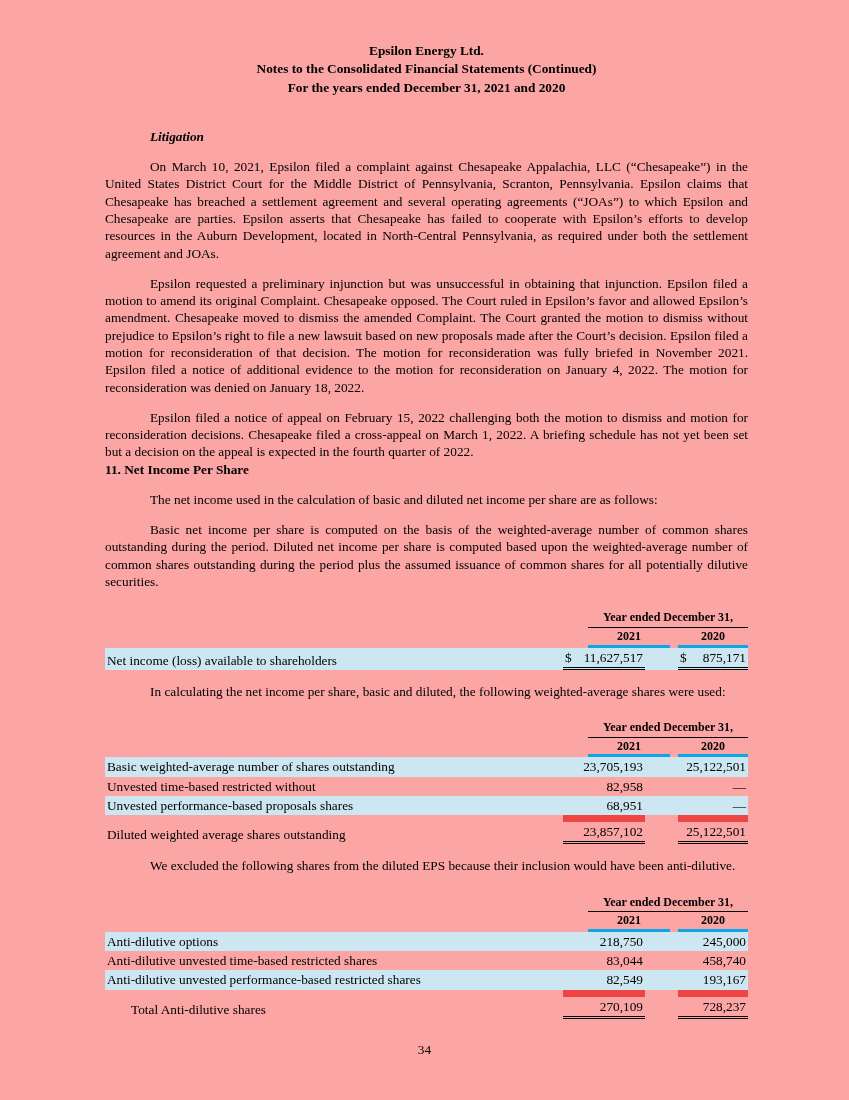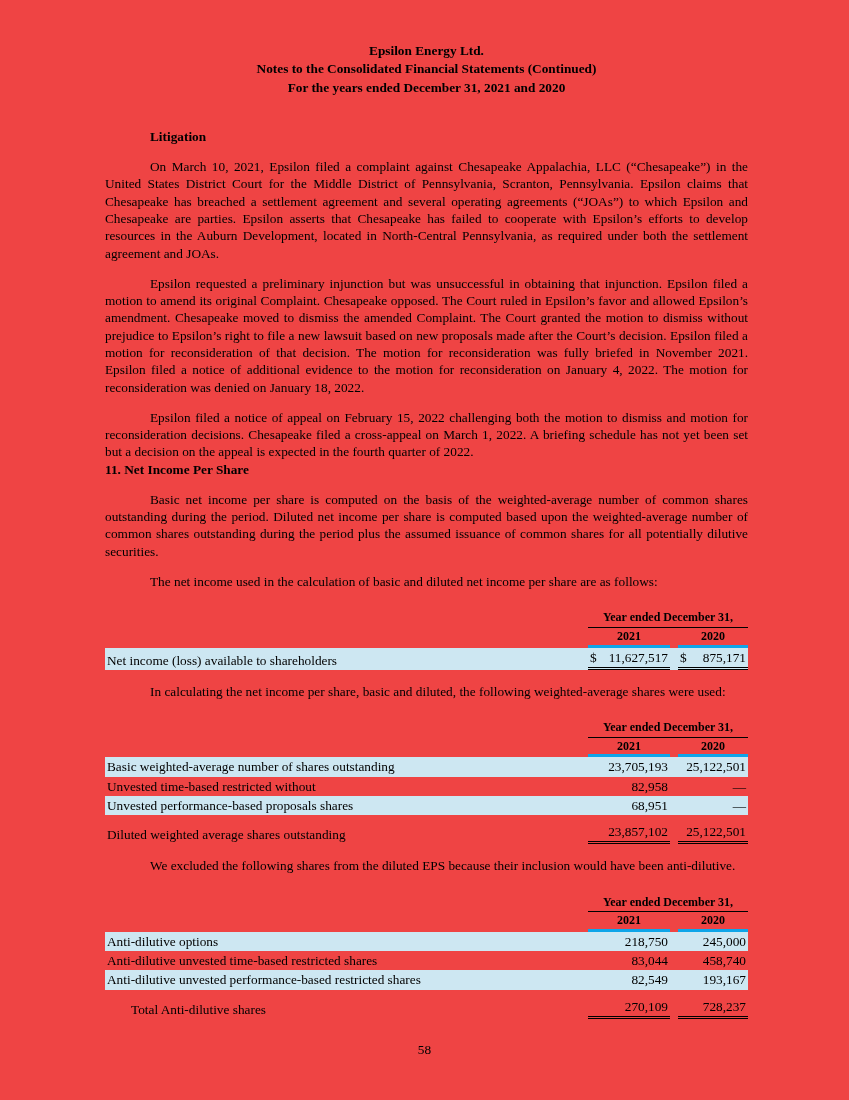--- a/index.html
+++ b/index.html
@@ -1,48 +1,49 @@
 <!DOCTYPE html>
 <html><head>
 <meta charset="utf-8">
 <style>
   html,body { margin:0; padding:0; background:#e9e9e9; }
   .page {
     position: relative;
     width: 849px;
     height: 1100px;
     margin: 0 auto;
-    background: #ef4444;
+    background: #fca5a5;
     box-sizing: border-box;
     padding: 42px 101px 0 105px;
     font-family: "Liberation Serif", serif;
     font-size: 13.3px;
     line-height: 1.3;
     color: #000;
   }
   .doc-header { text-align: center; font-weight: bold; }
   .doc-header div { margin: 0 0 1px 0; }
 
   .lit-heading {
     margin-top: 32px;
     padding-left: 45px;
     font-weight: bold;
+    font-style: italic;
   }
   p.body-para {
     margin: 13px 0 0 0;
     text-align: justify;
     text-indent: 45px;
   }
   .section-heading {
     font-weight: bold;
   }
 
   
   .fin-table { margin-top: 20px; width: 100%; }
-  .t-row, .t-head { display: flex; align-items: flex-end; }
+  .t-row, .t-head { display: flex; align-items: flex-end; gap: 25px; }
   .t-label { flex: 1; padding: 1px 4px 1px 2px; }
   .t-label.indented { padding-left: 26px; }
   .col1 { width: 82px; }
   .col2 { width: 70px; margin-left: 8px; }
   .num {
     text-align: right;
     padding: 1px 2px 1px 2px;
     box-sizing: border-box;
     white-space: nowrap;
   }
@@ -90,22 +91,22 @@
   </div>
 
   <div class="lit-heading">Litigation</div>
 
   <p class="body-para">On March 10, 2021, Epsilon filed a complaint against Chesapeake Appalachia, LLC (“Chesapeake”) in the United States District Court for the Middle District of Pennsylvania, Scranton, Pennsylvania. Epsilon claims that Chesapeake has breached a settlement agreement and several operating agreements (“JOAs”) to which Epsilon and Chesapeake are parties. Epsilon asserts that Chesapeake has failed to cooperate with Epsilon’s efforts to develop resources in the Auburn Development, located in North-Central Pennsylvania, as required under both the settlement agreement and JOAs.</p>
   <p class="body-para">Epsilon requested a preliminary injunction but was unsuccessful in obtaining that injunction.  Epsilon filed a motion to amend its original Complaint.  Chesapeake opposed.  The Court ruled in Epsilon’s favor and allowed Epsilon’s amendment. Chesapeake moved to dismiss the amended Complaint.  The Court granted the motion to dismiss without prejudice to Epsilon’s right to file a new lawsuit based on new proposals made after the Court’s decision.  Epsilon filed a motion for reconsideration of that decision.  The motion for reconsideration was fully briefed in November 2021.  Epsilon filed a notice of additional evidence to the motion for reconsideration on January 4, 2022.  The motion for reconsideration was denied on January 18, 2022.</p>
   <p class="body-para">Epsilon filed a notice of appeal on February 15, 2022 challenging both the motion to dismiss and motion for reconsideration decisions.  Chesapeake filed a cross-appeal on March 1, 2022.  A briefing schedule has not yet been set but a decision on the appeal is expected in the fourth quarter of 2022.</p>
 
   <div class="section-heading">11. Net Income Per Share</div>
 
+  <p class="body-para">The net income used in the calculation of basic and diluted net income per share are as follows:</p>
   <p class="body-para">Basic net income per share is computed on the basis of the weighted-average number of common shares outstanding during the period. Diluted net income per share is computed based upon the weighted-average number of common shares outstanding during the period plus the assumed issuance of common shares for all potentially dilutive securities.</p>
-  <p class="body-para">The net income used in the calculation of basic and diluted net income per share are as follows:</p>
 
   <div class="fin-table">
     <div class="t-head">
       <div class="t-label"></div>
       <div class="years-block">
         <div class="span-label">Year ended December 31,</div>
         <div class="year-row">
           <div class="year col1">2021</div>
           <div class="year col2">2020</div>
         </div>
@@ -187,15 +188,15 @@
       <div class="num col1">82,549</div>
       <div class="num col2">193,167</div>
     </div>
     <div class="t-row">
       <div class="t-label indented">Total Anti-dilutive shares</div>
       <div class="num col1 topline dbl">270,109</div>
       <div class="num col2 topline dbl">728,237</div>
     </div>
   </div>
 
-  <div class="page-number">58</div>
+  <div class="page-number">34</div>
 
 </div>
 
 </body></html>

